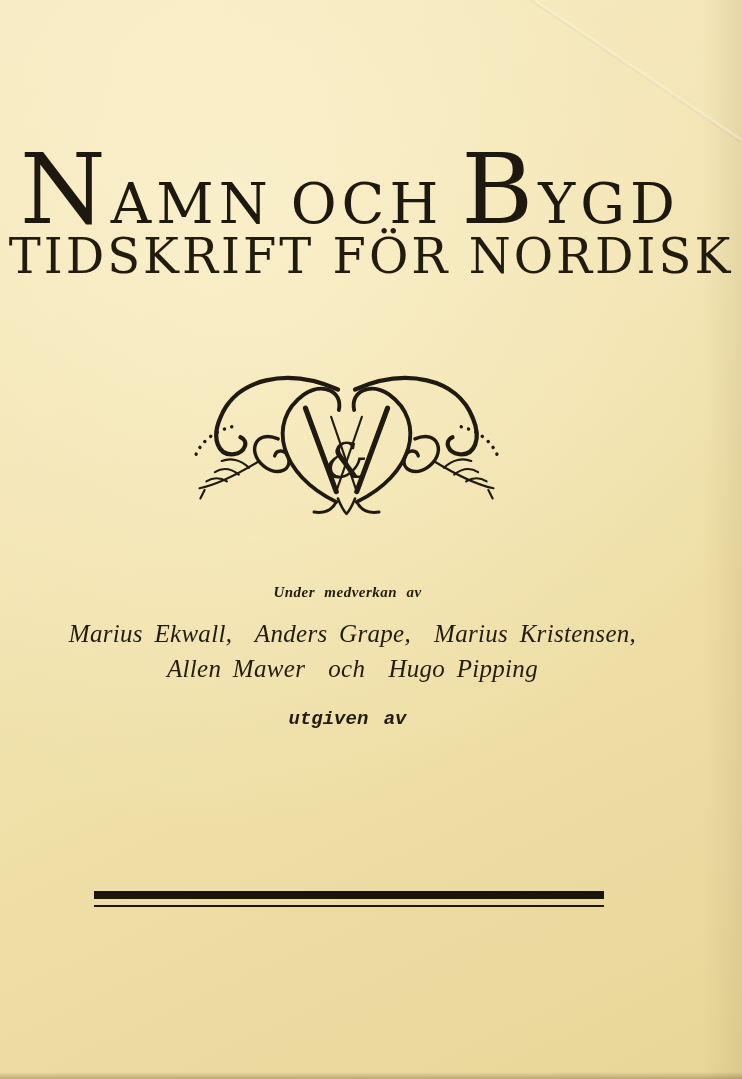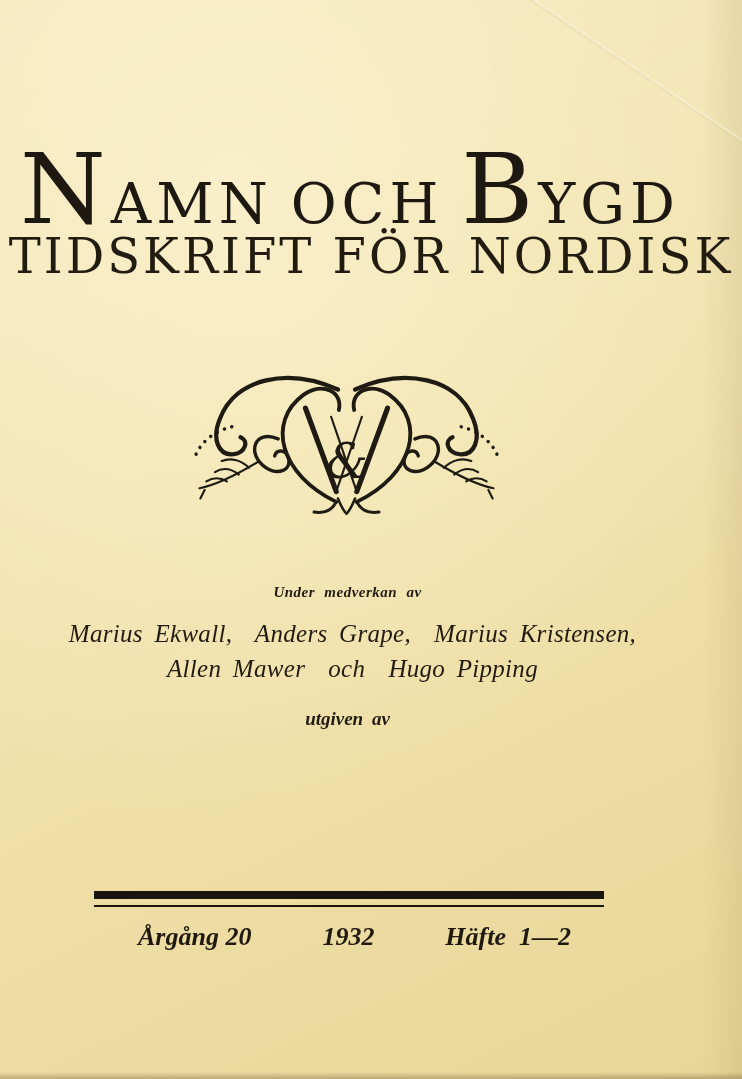--- a/index.html
+++ b/index.html
@@ -76,20 +76,21 @@
     word-spacing: 5px;
     white-space: pre-wrap;
   }
   .names1 { top: 620px; }
   .names2 { top: 655px; }
 
   .editor-intro {
     top: 708px; width: 695px;
     font-size: 19px; font-weight: 700;
     word-spacing: 4px;
+    font-family: Liberation Mono, monospace;
   }
 
   .editor {
     top: 740px; width: 690px;
     line-height: 1;
     letter-spacing: 4px;
     white-space: nowrap;
     color: #241e12;
   }
   .editor .ini  { font-size: 27px; }
@@ -171,19 +172,14 @@
 
   <div class="block ital contrib-intro">Under medverkan av</div>
   <div class="block ital names names1">Marius Ekwall,  Anders Grape,  Marius Kristensen,</div>
   <div class="block ital names names2">Allen Mawer  och  Hugo Pipping</div>
 
   <div class="block ital editor-intro">utgiven av</div>
 
   <div class="rule-thick"></div>
   <div class="rule-thin"></div>
 
-  <div class="issue-row">
-    <span>Årgång 20</span>
-    <span>1932</span>
-    <span>Häfte  1—2</span>
-  </div>
 
 </div>
 
 </body></html>

